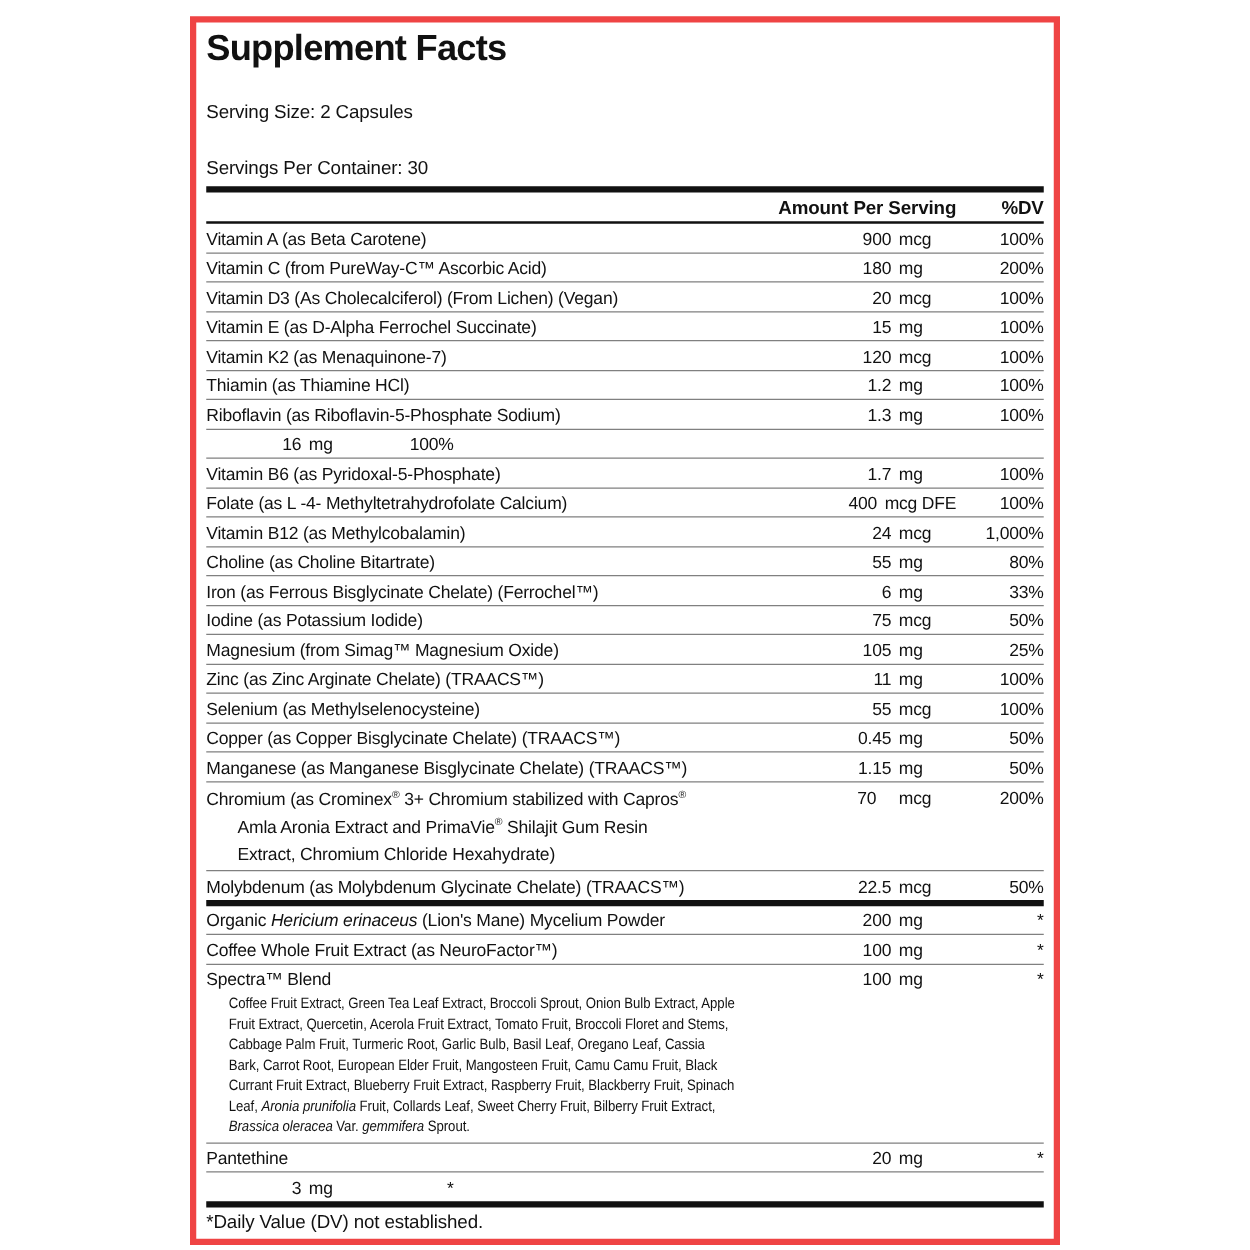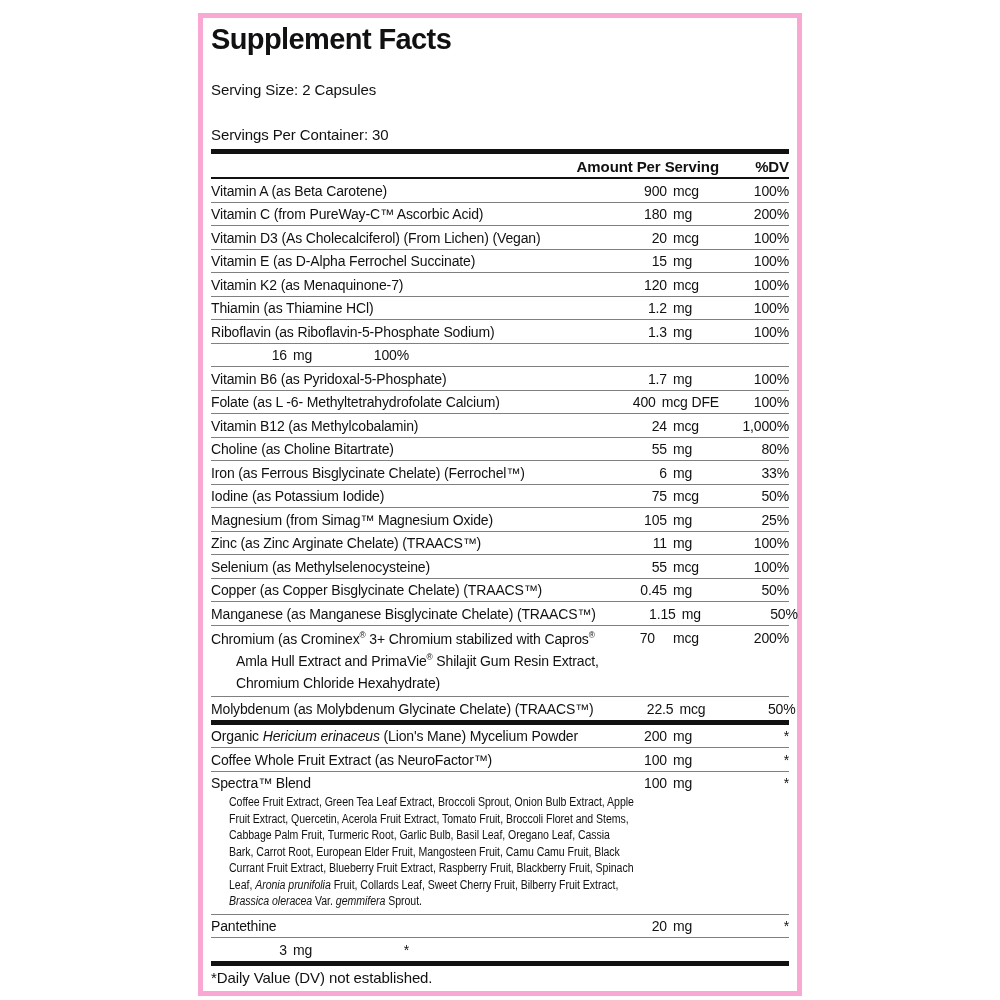--- a/index.html
+++ b/index.html
@@ -4,22 +4,22 @@
 <style>
   html,body{margin:0;padding:0;}
   body{
     width:1000px;height:1000px;background:#ffffff;color:#111111;
     font-family:"Liberation Sans","DejaVu Sans",sans-serif;
     -webkit-font-smoothing:antialiased;
   }
   .page{width:1000px;height:1000px;overflow:hidden;}
 
   .label-box{
-    box-sizing:border-box;width:604px;margin:13px auto 0;
-    border:5px solid #f9a8d4;background:#ffffff;
+    box-sizing:border-box;width:696px;margin:13px auto 0;
+    border:5px solid #ef4444;background:#ffffff;
     padding:4px 8px 4px;
   }
   .title{
     font-size:29px;font-weight:bold;letter-spacing:-0.6px;line-height:1.12;
     padding-top:1px;
   }
   .serving{font-size:15px;line-height:21px;letter-spacing:-0.1px;margin-top:24px;}
 
   .bar-thick{height:5px;background:#111111;margin-top:4px;}
   .bar-thick.mid{margin-top:0;}
@@ -171,21 +171,21 @@
             <div class="ncell-name">Vitamin B6 (as Pyridoxal-5-Phosphate)</div>
             <div class="ncell-amt">
               <span class="amt-val">1.7</span>
               <span class="amt-unit">mg</span>
             </div>
             <div class="ncell-dv">100%</div>
           </div>
         </div>
         <div class="nrow">
           <div class="nline">
-            <div class="ncell-name">Folate (as L -6- Methyltetrahydrofolate Calcium)</div>
+            <div class="ncell-name">Folate (as L -4- Methyltetrahydrofolate Calcium)</div>
             <div class="ncell-amt">
               <span class="amt-val">400</span>
               <span class="amt-unit">mcg DFE</span>
             </div>
             <div class="ncell-dv">100%</div>
           </div>
         </div>
         <div class="nrow">
           <div class="nline">
             <div class="ncell-name">Vitamin B12 (as Methylcobalamin)</div>
@@ -271,21 +271,21 @@
             <div class="ncell-name">Manganese (as Manganese Bisglycinate Chelate) (TRAACS™)</div>
             <div class="ncell-amt">
               <span class="amt-val">1.15</span>
               <span class="amt-unit">mg</span>
             </div>
             <div class="ncell-dv">50%</div>
           </div>
         </div>
         <div class="nrow">
           <div class="nline">
-            <div class="ncell-name"><span>Chromium (as Crominex</span><sup class="reg">®</sup><span> 3+ Chromium stabilized with Capros</span><sup class="reg">®</sup><span> Amla Hull Extract and PrimaVie</span><sup class="reg">®</sup><span> Shilajit Gum Resin Extract, Chromium Chloride Hexahydrate)</span></div>
+            <div class="ncell-name"><span>Chromium (as Crominex</span><sup class="reg">®</sup><span> 3+ Chromium stabilized with Capros</span><sup class="reg">®</sup><span> Amla Aronia Extract and PrimaVie</span><sup class="reg">®</sup><span> Shilajit Gum Resin Extract, Chromium Chloride Hexahydrate)</span></div>
             <div class="ncell-amt">
               <span class="amt-val">70</span>
               <span class="amt-unit">mcg</span>
             </div>
             <div class="ncell-dv">200%</div>
           </div>
         </div>
         <div class="nrow">
           <div class="nline">
             <div class="ncell-name">Molybdenum (as Molybdenum Glycinate Chelate) (TRAACS™)</div>

